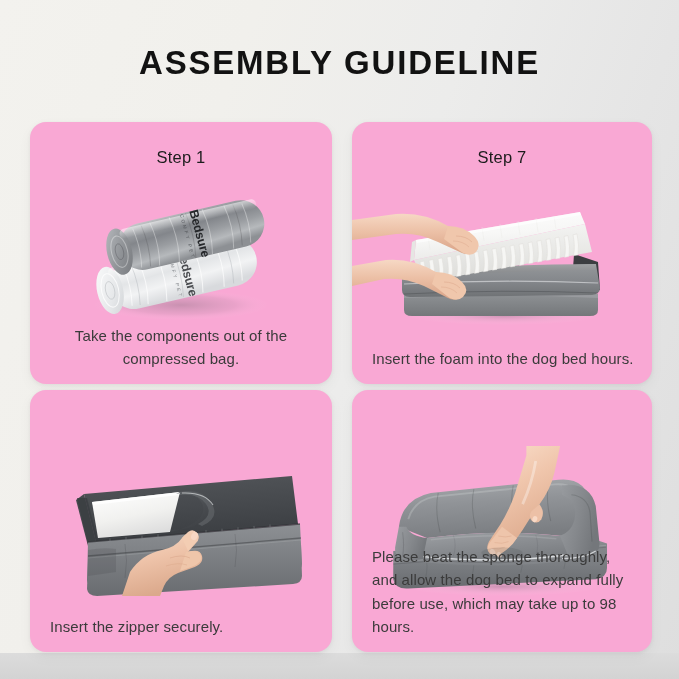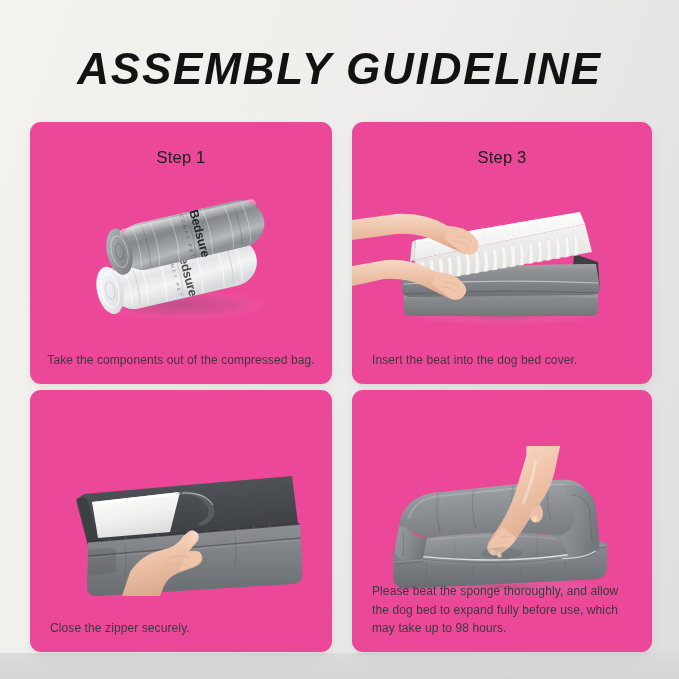--- a/index.html
+++ b/index.html
@@ -18,42 +18,41 @@
   
   .floor-strip {
     position:absolute; left:0; right:0; bottom:0; height:26px;
     background:linear-gradient(180deg,#dcdcdc 0%,#d3d3d3 100%);
   }
 
   
   .page-title {
     position:absolute; top:44px; left:0; right:0;
     text-align:center;
-    font-size:44px;
+    font-size:33px;
     font-weight:700;
     letter-spacing:1.8px;
     color:#121212;
     white-space:nowrap;
-    font-style:italic;
   }
 
   
   .grid {
     position:absolute;
     left:30px; top:122px;
     width:622px; height:530px;
     display:grid;
     grid-template-columns:302px 300px;
     grid-template-rows:262px 262px;
     column-gap:20px; row-gap:6px;
   }
 
   .card {
-    background:#ec4899;
-    border-radius:11px;
+    background:#f9a8d4;
+    border-radius:16px;
     box-shadow:0 1px 4px rgba(0,0,0,0.055), 0 5px 14px rgba(0,0,0,0.045);
     position:relative;
     overflow:hidden;
   }
 
   .step-title {
     position:absolute; top:26px; left:0; right:0;
     text-align:center;
     font-size:16.5px;
     font-weight:400;
@@ -65,21 +64,21 @@
     position:absolute;
     left:0; right:0;
     top:56px;
     height:150px;
   }
 
   .caption {
     position:absolute;
     left:20px; right:18px;
     bottom:14px;
-    font-size:12px;
+    font-size:15px;
     line-height:1.55;
     color:#3b3b3b;
     letter-spacing:.1px;
   }
   .caption.center { text-align:center; left:12px; right:12px; }
 
   
   .caption.three  { bottom:14px; }
 
   svg { display:block; width:100%; height:100%; }
@@ -188,21 +187,21 @@
             <text x="163" y="67" text-anchor="middle" font-family="Liberation Sans, sans-serif" font-size="4.6" fill="#55585c" letter-spacing="2.2">COMFY PET</text>
           </g>
         </g>
       </svg>
     </div>
 
     <div class="caption center">Take the components out of the compressed bag.</div>
   </div>
 
   <div class="card">
-    <div class="step-title">Step 3</div>
+    <div class="step-title">Step 7</div>
 
     <div class="art">
       <svg viewBox="0 0 300 150" preserveAspectRatio="xMidYMid meet">
         <defs>
           <linearGradient id="s2skin" x1="0" y1="0" x2="0" y2="1">
             <stop offset="0%" stop-color="#f6d8c4"></stop>
             <stop offset="45%" stop-color="#ecc0a6"></stop>
             <stop offset="100%" stop-color="#d9a387"></stop>
           </linearGradient>
           <linearGradient id="s2foamTop" x1="0" y1="0" x2="0.3" y2="1">
@@ -297,21 +296,21 @@
 
         <g>
           <path d="M0 88 L34 82 Q60 80 84 94 L106 108 Q112 112 108 118 Q104 124 96 120 L72 108 Q52 99 32 101 L0 108 Z" fill="url(#s2skin)"></path>
           <path d="M84 94 Q100 94 110 104 Q118 112 111 119 Q104 125 95 118 L80 106 Z" fill="#f0c7ac"></path>
           <path d="M92 104 Q102 104 108 110" stroke="#d9a387" stroke-width="0.8" fill="none" opacity="0.6"></path>
           <path d="M89 109 Q99 109 105 115" stroke="#d9a387" stroke-width="0.8" fill="none" opacity="0.5"></path>
         </g>
       </svg>
     </div>
 
-    <div class="caption">Insert the beat into the dog bed cover.</div>
+    <div class="caption">Insert the foam into the dog bed hours.</div>
   </div>
 
   <div class="card">
 
     <div class="art">
       <svg viewBox="0 0 302 150" preserveAspectRatio="xMidYMid meet">
         <defs>
           <linearGradient id="s3darkTop" x1="0" y1="0" x2="0.2" y2="1">
             <stop offset="0%" stop-color="#53565a"></stop>
             <stop offset="60%" stop-color="#45484c"></stop>
@@ -388,21 +387,21 @@
           <path d="M152 92 Q158 85 164 87 Q169 89 166 96 L158 105 Z" fill="#f3cdb3"></path>
           <path d="M156 106 Q168 103 171 110 Q173 117 161 121 L150 125 Z" fill="#efc6aa"></path>
           <path d="M140 112 Q152 108 160 112" stroke="#d49f82" stroke-width="0.8" fill="none" opacity="0.55"></path>
           <path d="M136 120 Q148 116 157 119" stroke="#d49f82" stroke-width="0.8" fill="none" opacity="0.45"></path>
 
           <ellipse cx="164.5" cy="90" rx="3.2" ry="4.2" fill="#f7d7c4" transform="rotate(28 164.5 90)"></ellipse>
         </g>
       </svg>
     </div>
 
-    <div class="caption">Close the zipper securely.</div>
+    <div class="caption">Insert the zipper securely.</div>
   </div>
 
   <div class="card">
 
     <div class="art">
       <svg viewBox="0 0 300 160" preserveAspectRatio="xMidYMid meet">
         <defs>
           <linearGradient id="s4bolsterBack" x1="0" y1="0" x2="0.2" y2="1">
             <stop offset="0%" stop-color="#a8abae"></stop>
             <stop offset="45%" stop-color="#909397"></stop>

